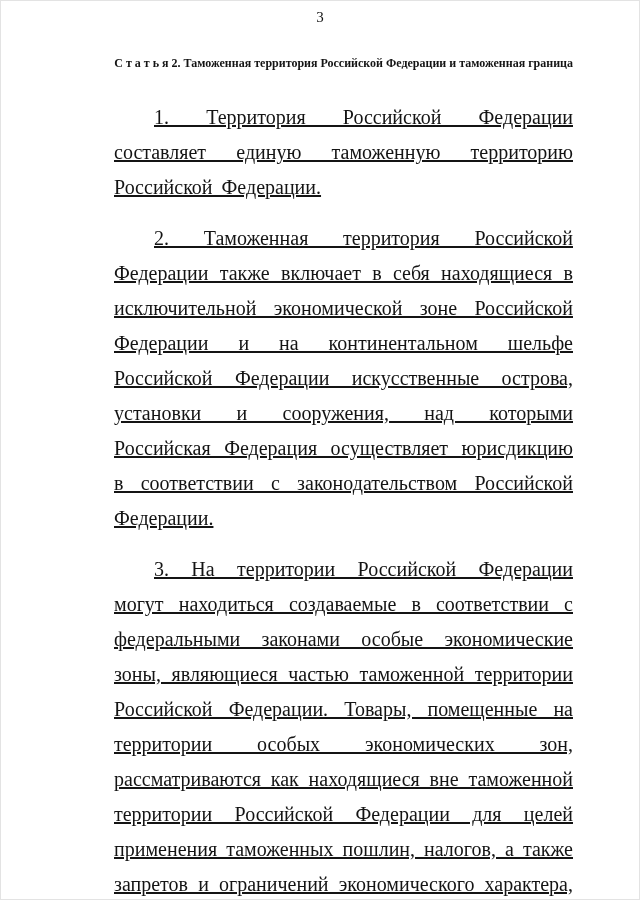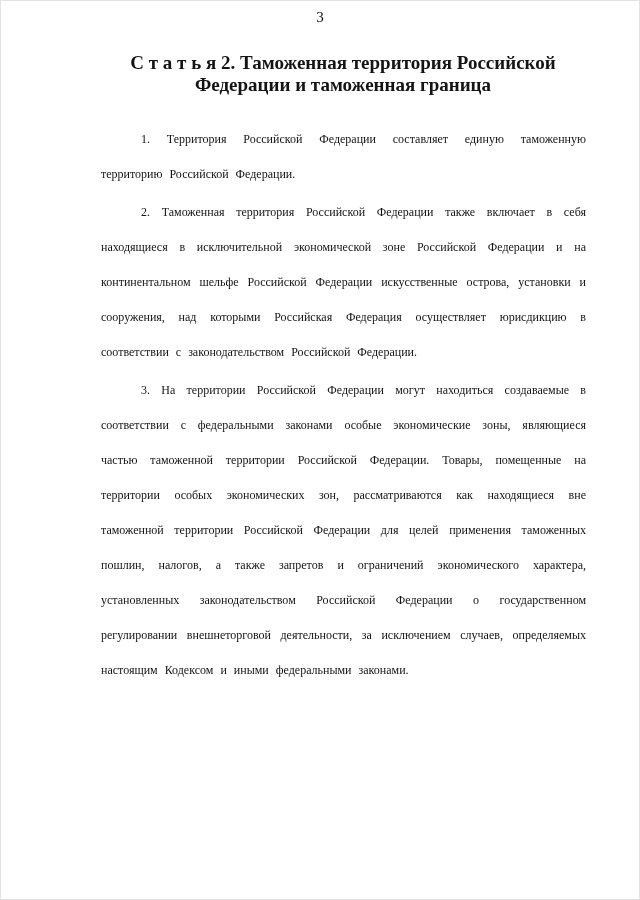--- a/index.html
+++ b/index.html
@@ -19,39 +19,40 @@
     overflow: hidden;
   }
   .page-number {
     text-align: center;
     padding-top: 8px;
     font-size: 15px;
   }
   .heading {
     margin: 26px 0 0 112px;
     width: 460px;
-    text-align: center;
+    text-align: right;
     font-weight: bold;
-    font-size: 19px;
+    font-size: 12px;
     line-height: 22px;
   }
   .heading .article-label {
     
   }
   .body-text {
     margin: 26px 50px 0 97px;
   }
   .body-text p {
-    margin: 3px;
+    margin: 16px;
     padding: 0;
     text-align: justify;
     text-indent: 40px;
-    font-size: 12px;
+    font-size: 20px;
     line-height: 35px;
     word-spacing: 4px;
+    text-decoration: underline;
   }
 </style>
 </head>
 <body>
 
 <div class="page">
 
   <div class="page-number">3</div>
 
   <div class="heading">

